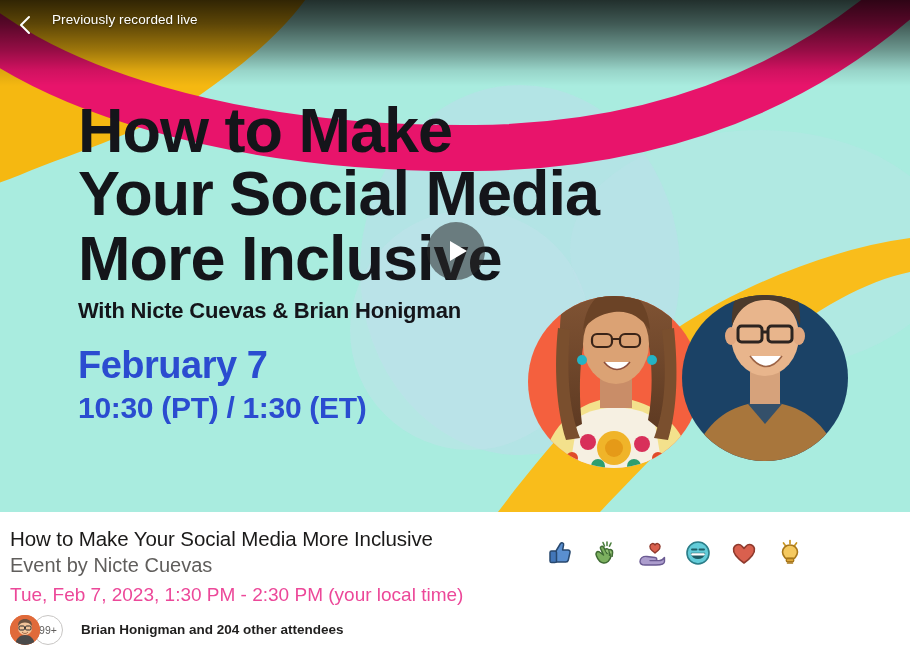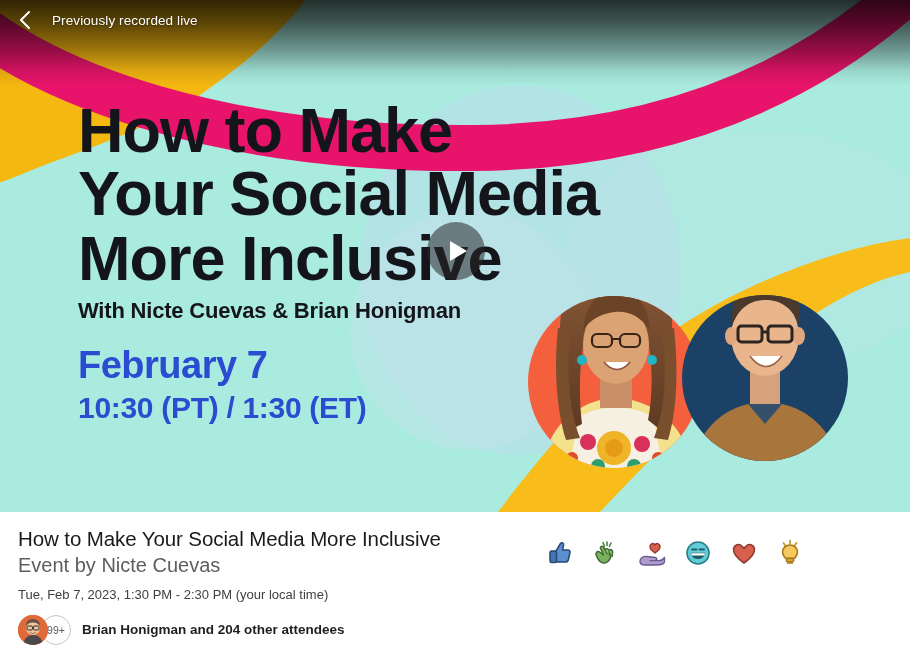--- a/index.html
+++ b/index.html
@@ -45,23 +45,22 @@
         rgba(0,0,0,0.00) 100%);
     pointer-events: none;
   }
 
   #top-bar {
     position: absolute;
     left: 0; top: 0;
     width: 727px;
     height: 40px;
     display: flex;
-    align-items: center;
     gap: 14px;
-    padding: 4px 12px;
+    padding: 12px 12px;
     box-sizing: border-box;
     z-index: 5;
   }
   #back-button {
     width: 26px;
     height: 26px;
     display: flex;
     align-items: center;
     justify-content: center;
     cursor: pointer;
@@ -101,46 +100,46 @@
     margin-left: 5px;
   }
 
   
   #info-panel {
     position: relative;
     width: 823px;
     height: 146px;
     background: #ffffff;
     box-sizing: border-box;
-    padding: 14px 12px 0 18px;
+    padding: 14px 12px 0 10px;
   }
   #event-title {
     font-size: 20.5px;
     color: #1b1a19;
     line-height: 26px;
     margin: 0 0 4px 0;
     font-weight: 400;
     letter-spacing: -.1px;
   }
   #event-organizer {
     font-size: 20px;
     color: #605e5c;
     margin: 0 0 12px 0;
     line-height: 18px;
   }
   #event-time {
-    font-size: 13px;
-    color: #404040;
+    font-size: 19px;
+    color: #ec4899;
     margin: 0 0 11px 0;
     line-height: 18px;
   }
   #attendees-row {
     display: flex;
     align-items: center;
-    gap: 0;
+    gap: 7px;
   }
   .avatar-stack {
     display: flex;
     align-items: center;
     position: relative;
     height: 30px;
   }
   #attendee-avatar {
     width: 30px;
     height: 30px;

